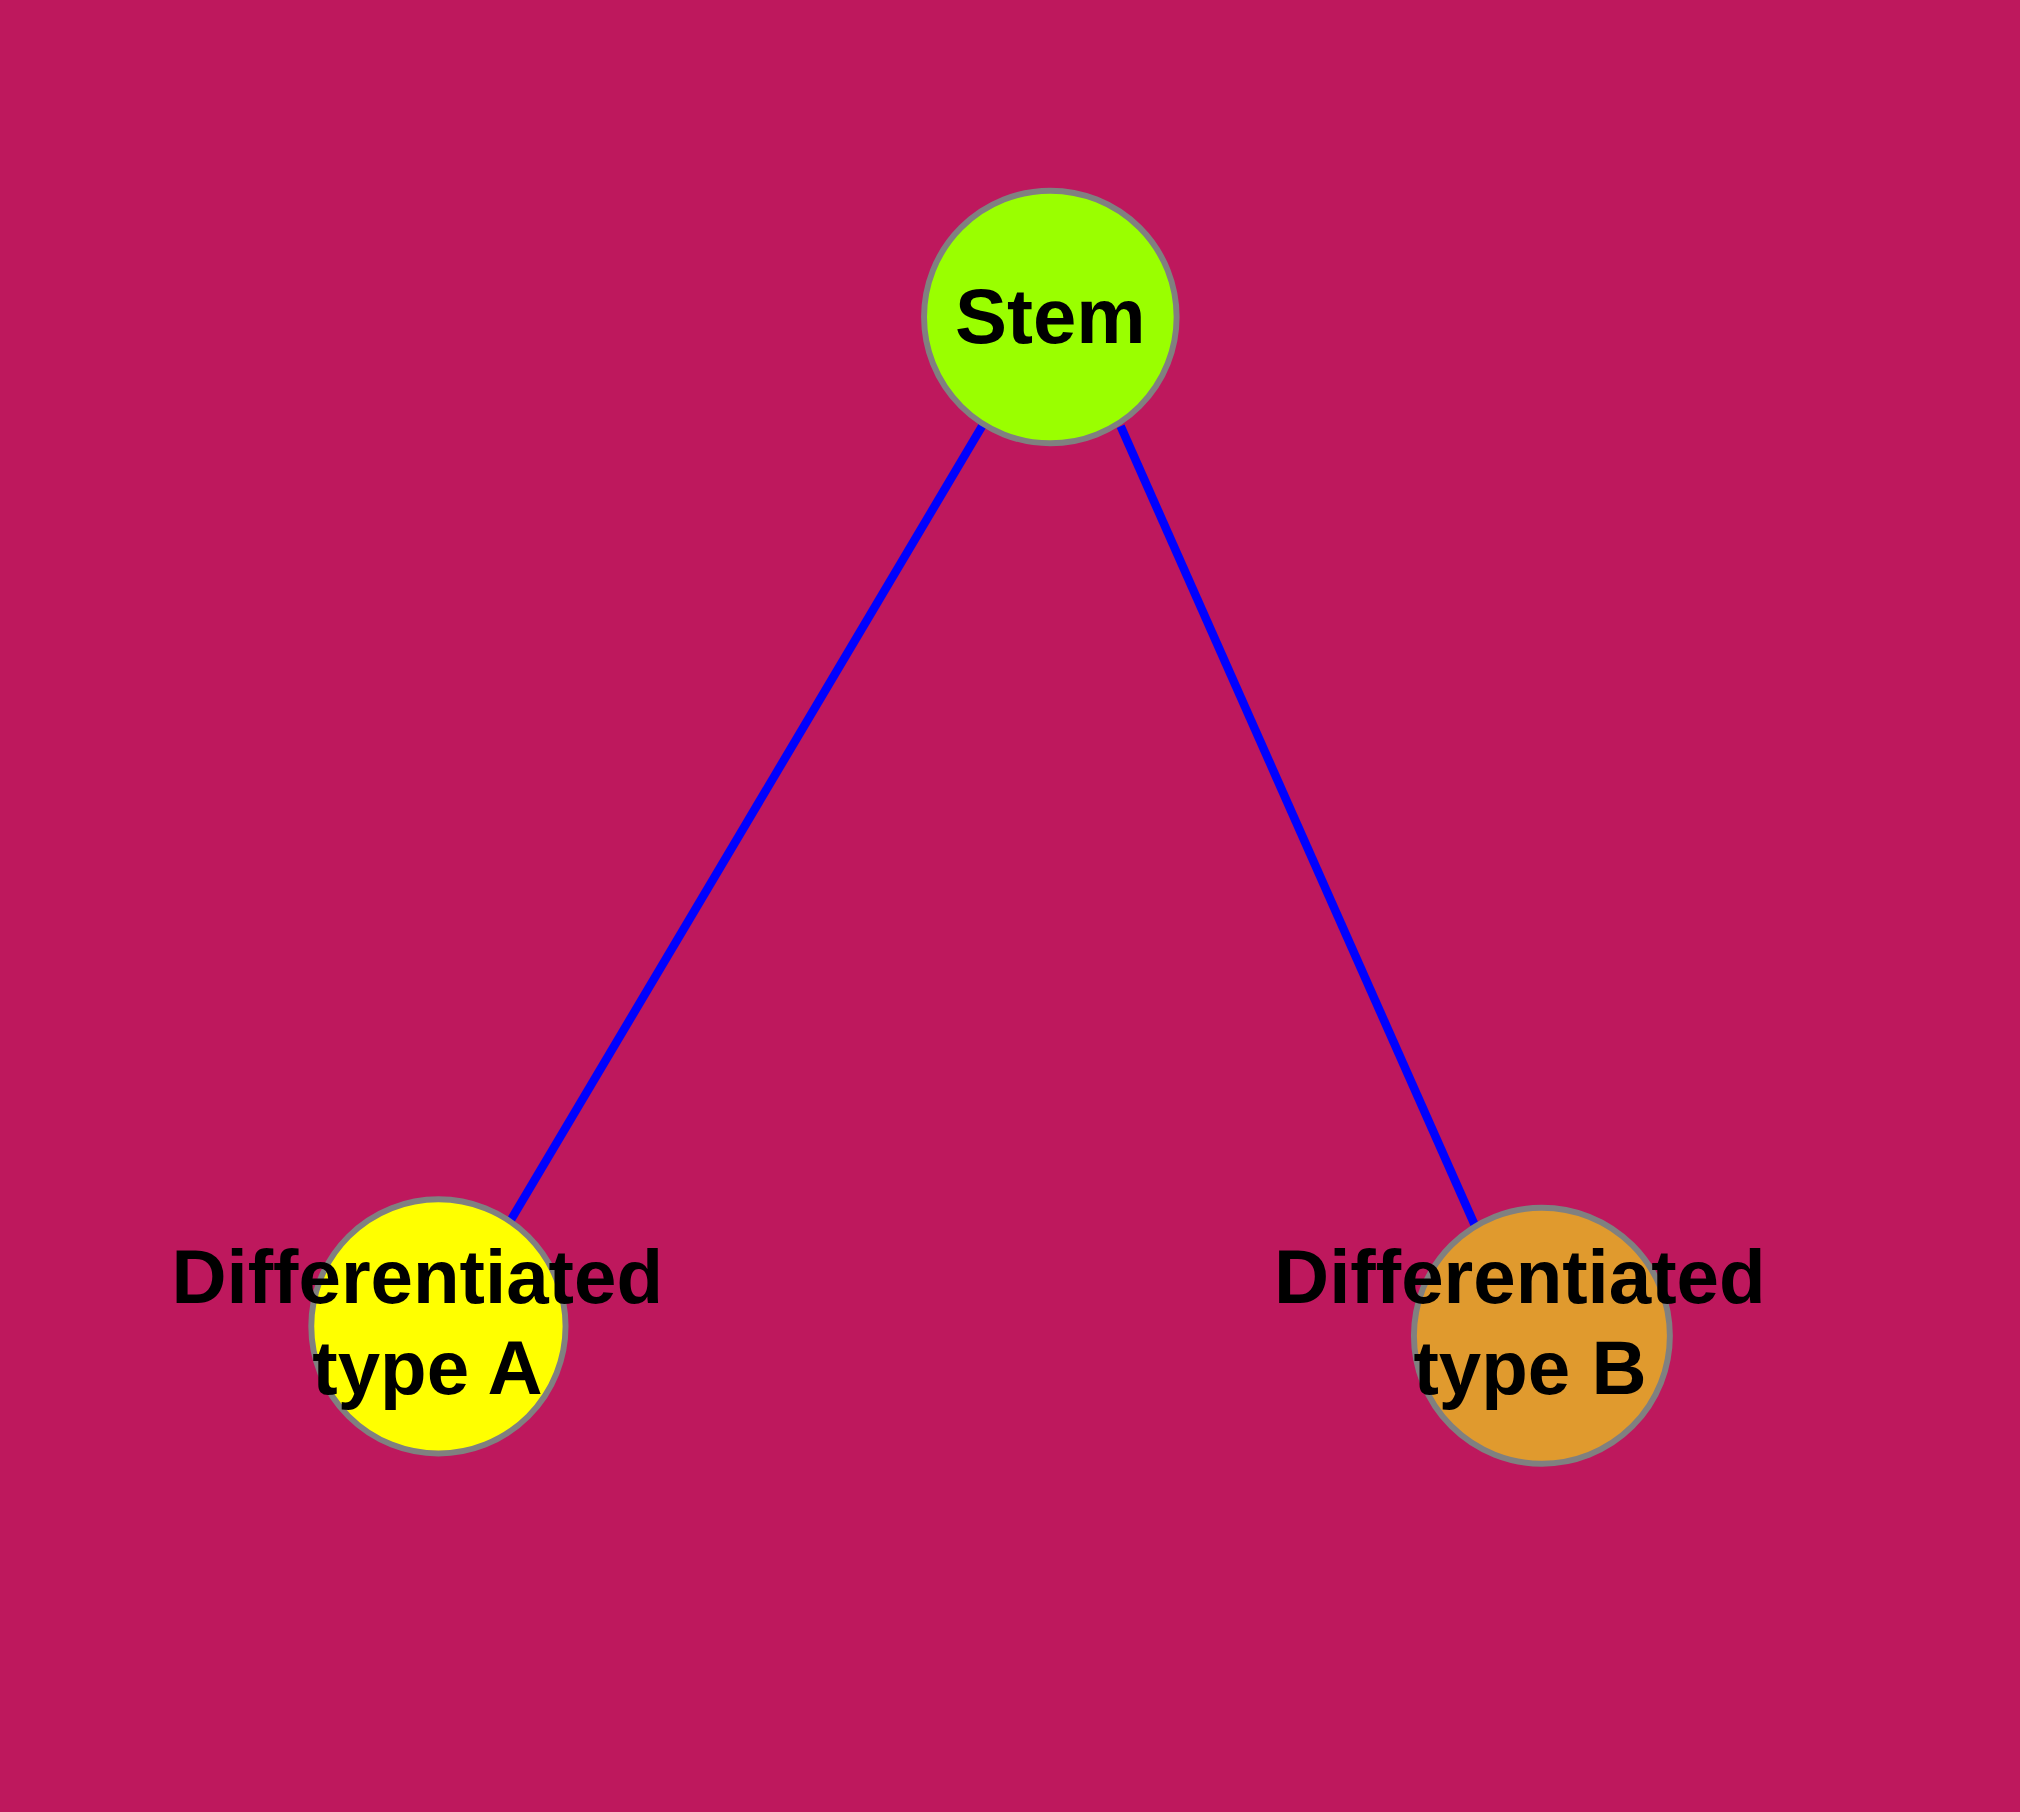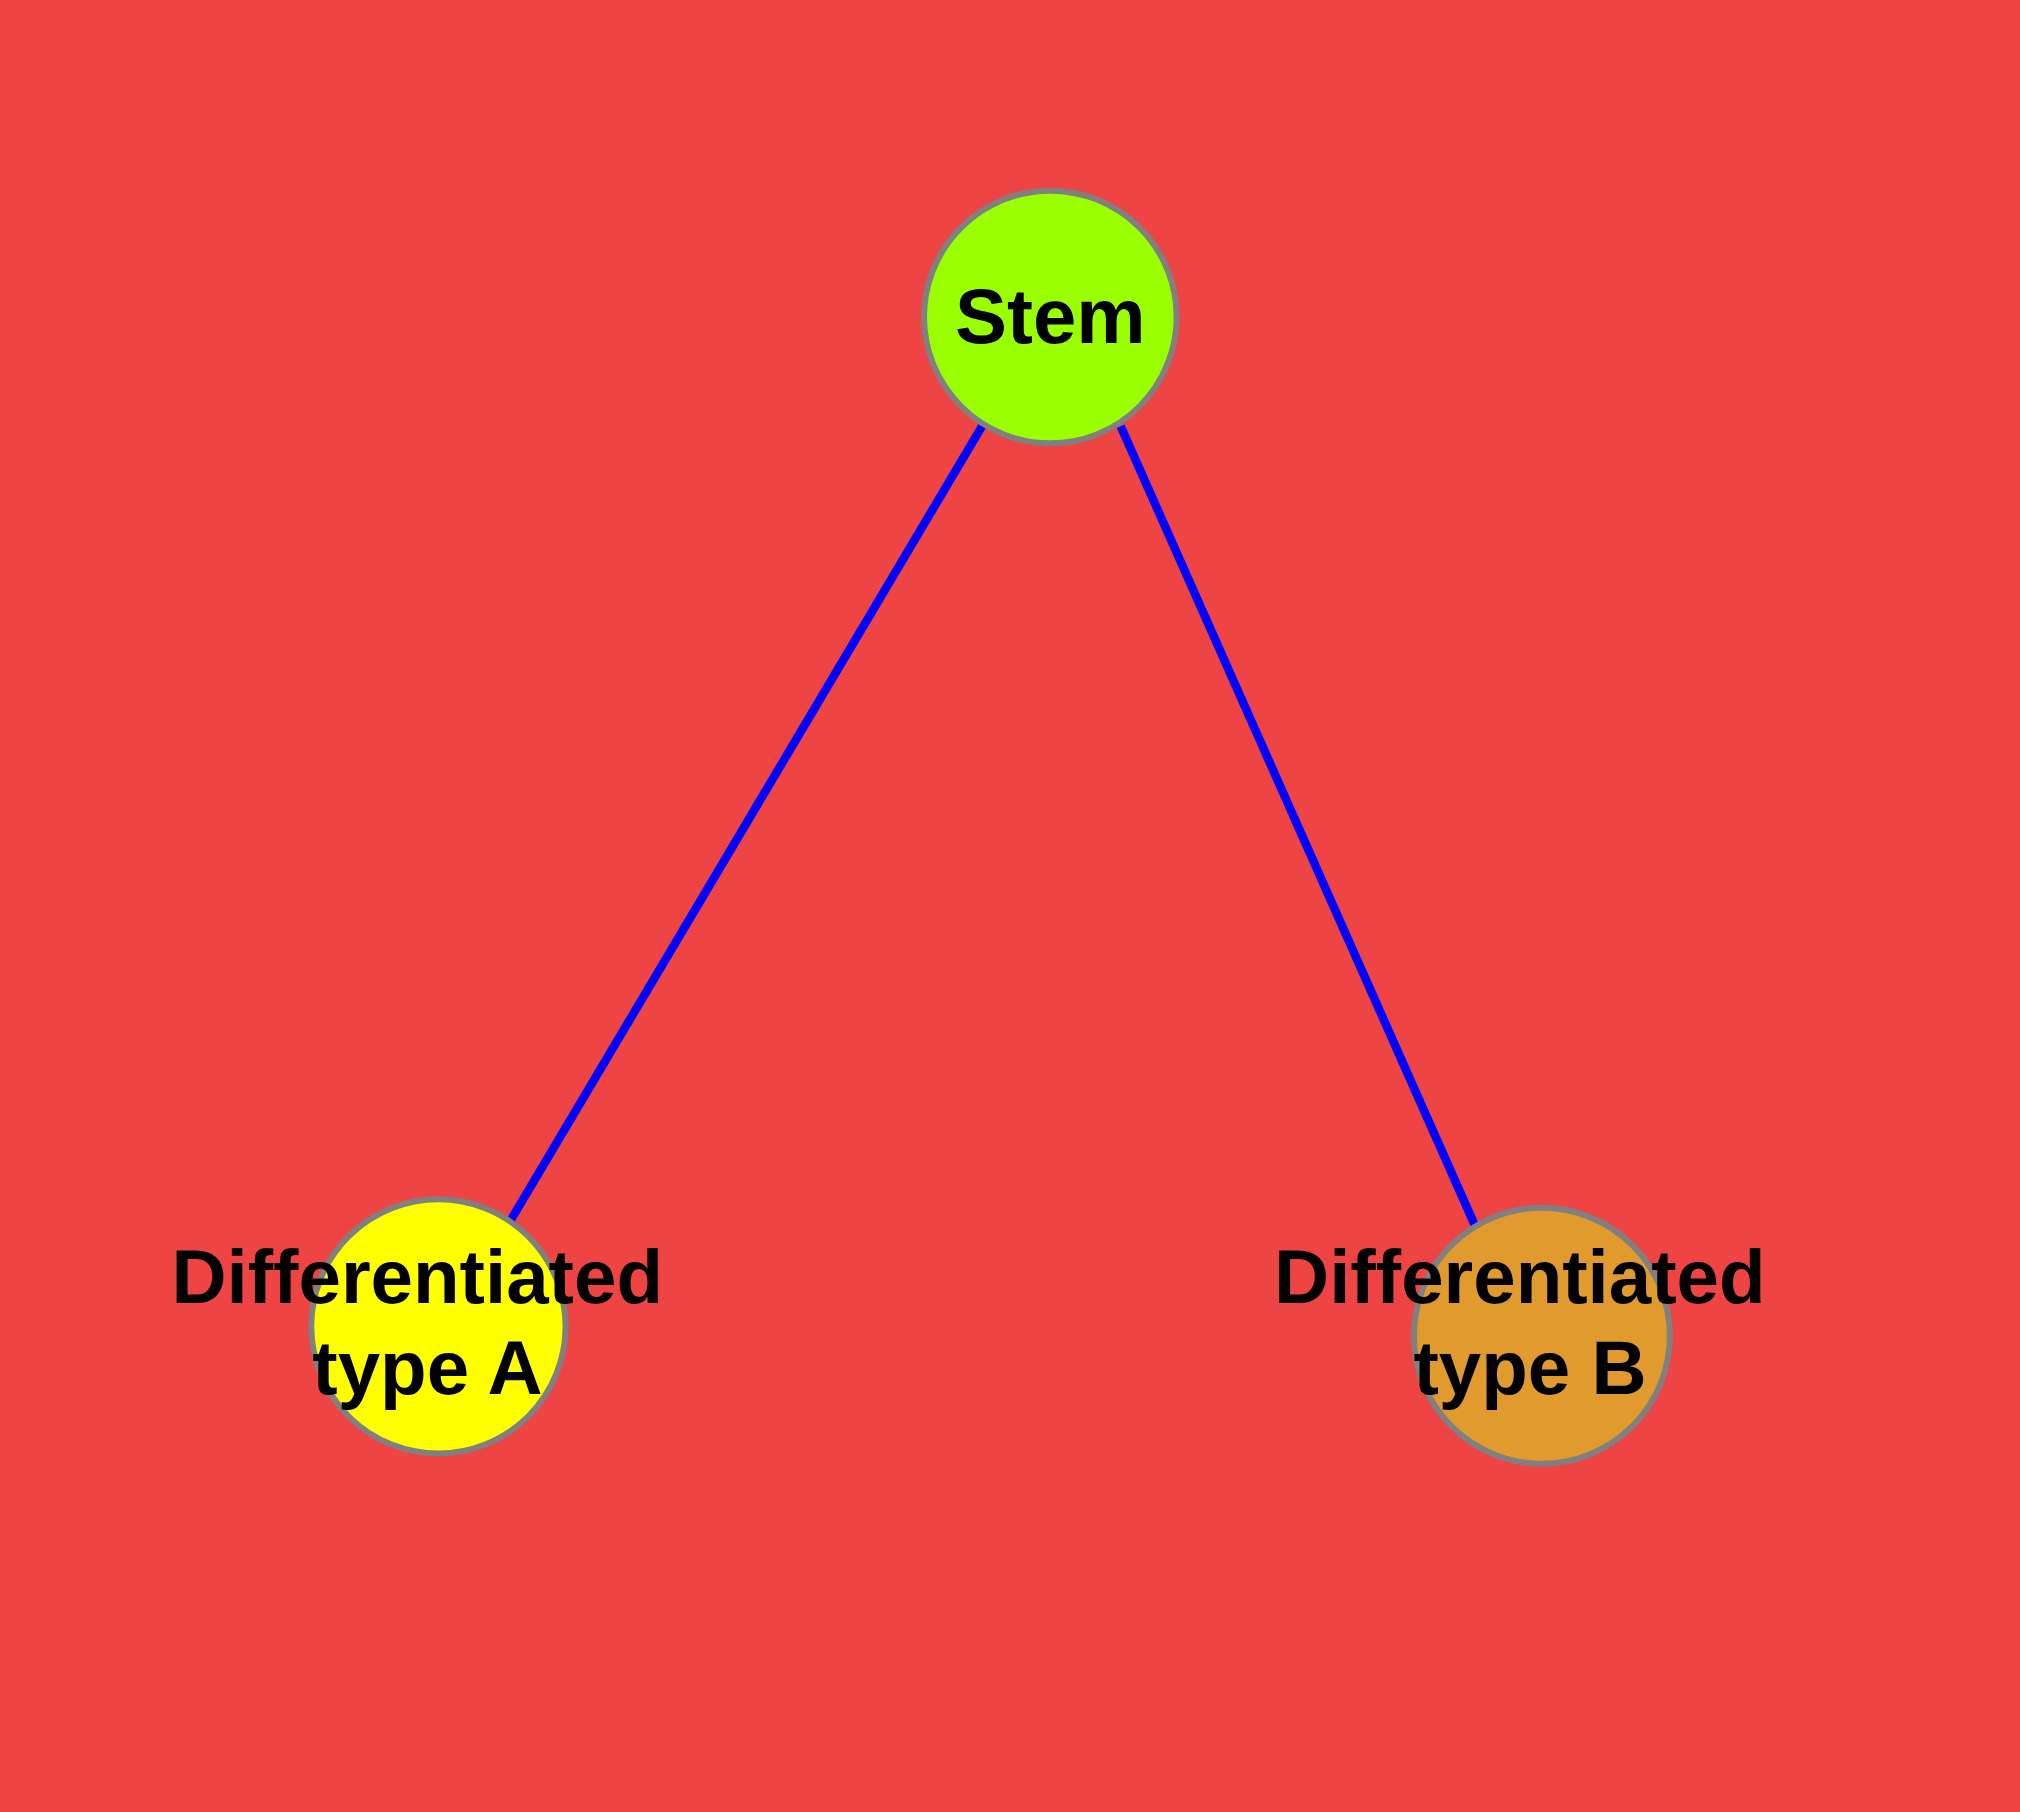--- a/index.html
+++ b/index.html
@@ -8,21 +8,21 @@
     background: #ffffff;
   }
   body {
     font-family: "Liberation Sans", sans-serif;
   }
   #canvas {
     position: relative;
     width: 2021px;
     height: 1812px;
     overflow: hidden;
-    background: #ef4444;
+    background: #be185d;
   }
   #graph-svg {
     position: absolute;
     left: 0;
     top: 0;
     width: 2021px;
     height: 1812px;
     display: block;
   }
   .node-circle {

